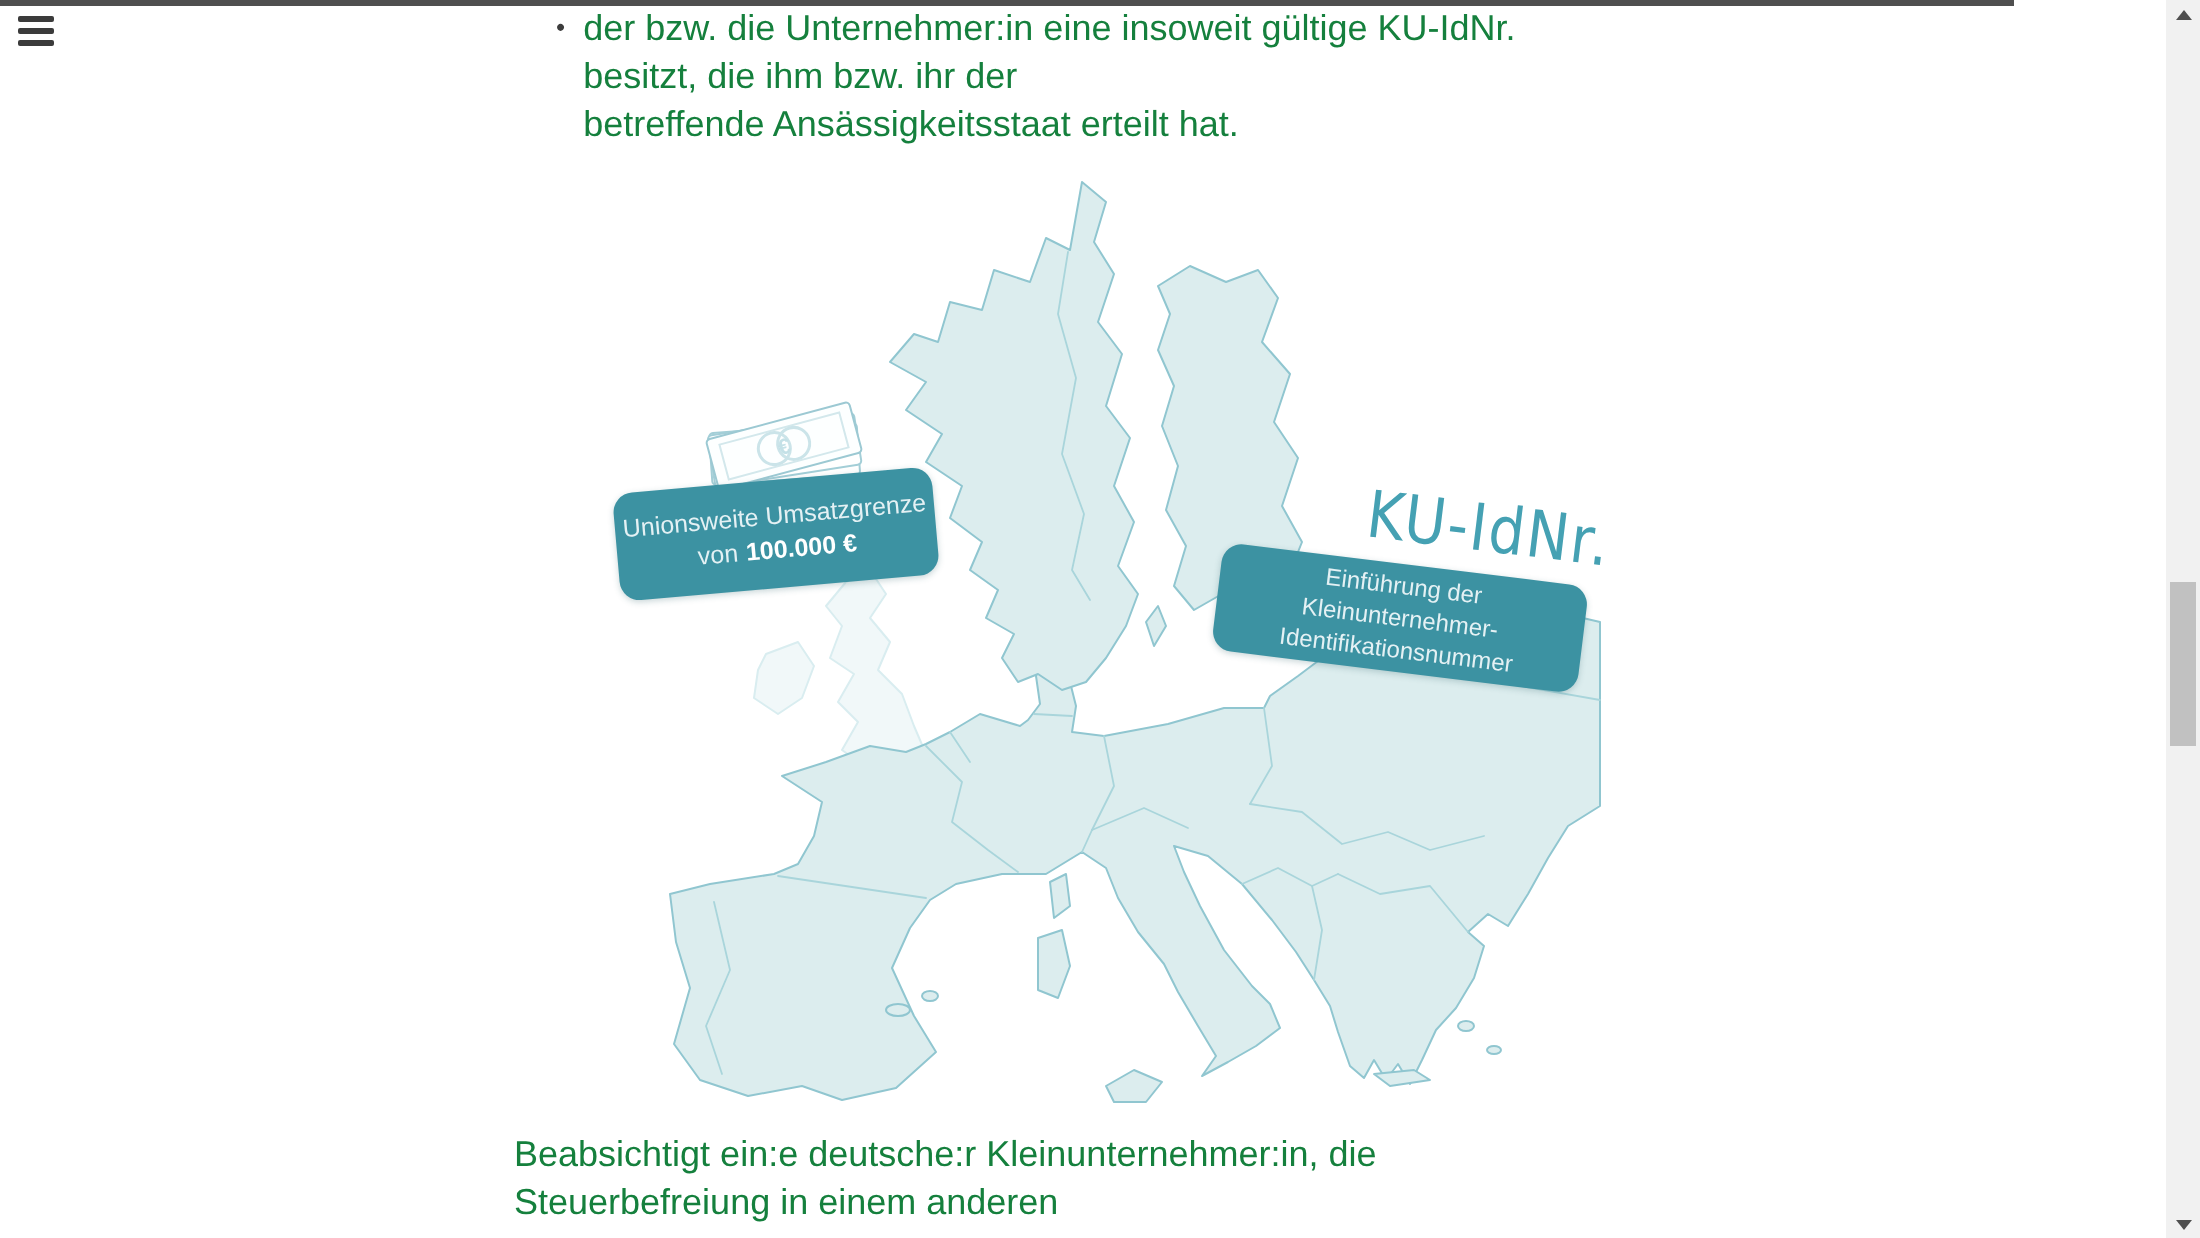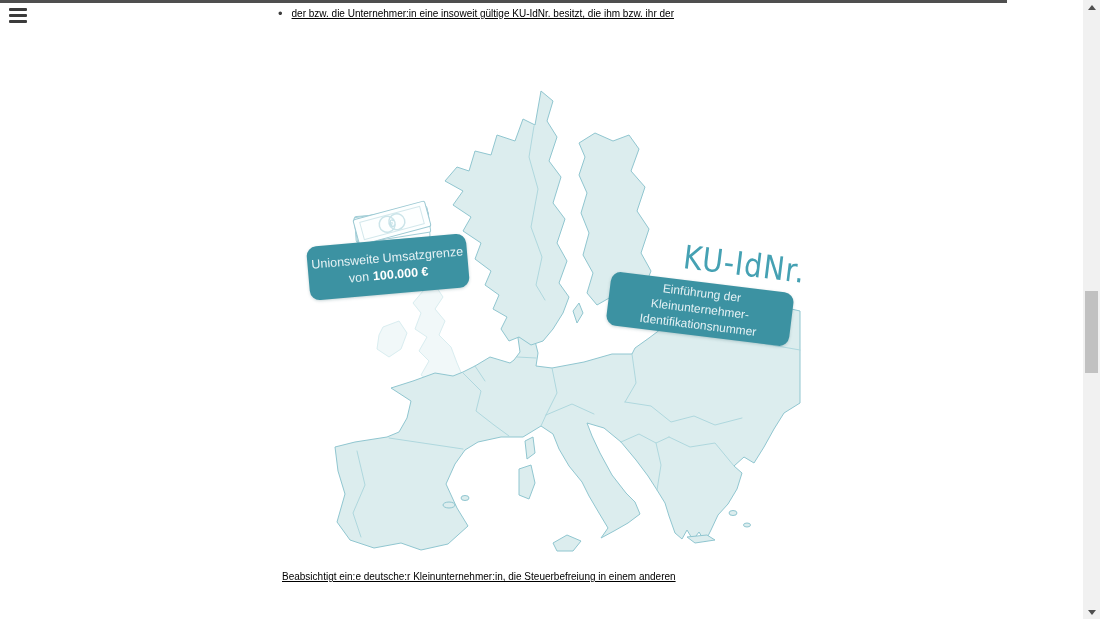--- a/index.html
+++ b/index.html
@@ -8,22 +8,22 @@
     background:#ffffff;color:#3d3d3d;
     font-family:"Liberation Sans", sans-serif;
   }
   .top-border{position:absolute;left:0;top:0;width:1007px;height:3px;background:#4f4f4f;}
   .menu-btn{position:absolute;left:9px;top:8px;width:18px;height:15px;
     display:flex;flex-direction:column;justify-content:space-between;cursor:pointer;}
   .menu-btn span{display:block;height:3px;background:#3b3b3b;border-radius:1px;}
 
   .bullet-item{position:absolute;left:278px;top:2px;width:522px;display:flex;}
   .bullet-marker{font-size:13px;line-height:24px;margin-right:9px;color:#3d3d3d;}
-  .body-text{font-size:10px;line-height:24px;color:#000000;text-decoration:underline;}
-  .para{position:absolute;left:282px;top:565px;width:522px;}
+  .body-text{font-size:18px;line-height:24px;color:#15803d;}
+  .para{position:absolute;left:257px;top:565px;width:522px;}
 
   .map-wrap{position:absolute;left:295px;top:85px;width:510px;height:470px;}
   .map-wrap svg{width:100%;height:100%;display:block;}
 
   .badge{
     position:absolute;background:#3c92a2;color:#e4f1f4;border-radius:10px;
     display:flex;flex-direction:column;justify-content:center;text-align:center;
     box-shadow:0 1px 3px rgba(40,90,100,0.25);
   }
   .badge-left{left:308px;top:240px;width:160px;height:54px;transform:rotate(-5deg);
@@ -57,20 +57,21 @@
 <div class="menu-btn">
   <span></span>
   <span></span>
   <span></span>
 </div>
 
 <div class="bullet-item">
   <div class="bullet-marker">•</div>
   <div>
     <div class="body-text">der bzw. die Unternehmer:in eine insoweit gültige KU-IdNr. besitzt, die ihm bzw. ihr der</div>
+    <div class="body-text">betreffende Ansässigkeitsstaat erteilt hat.</div>
   </div>
 </div>
 
 <div class="map-wrap">
   <svg viewBox="0 0 510 470">
 
     <g fill="#f1f8f9" stroke="#d9edf0" stroke-width="1" stroke-linejoin="round">
       <path d="M128,206 L140,200 L148,212 L140,224 L150,236 L144,250 L156,262 L162,278 L168,292 L158,302 L140,300 L126,290 L134,276 L124,266 L132,252 L120,244 L126,228 L118,218 Z"></path>
       <path d="M88,242 L104,236 L112,248 L106,264 L94,272 L82,264 L84,250 Z"></path>
     </g>

